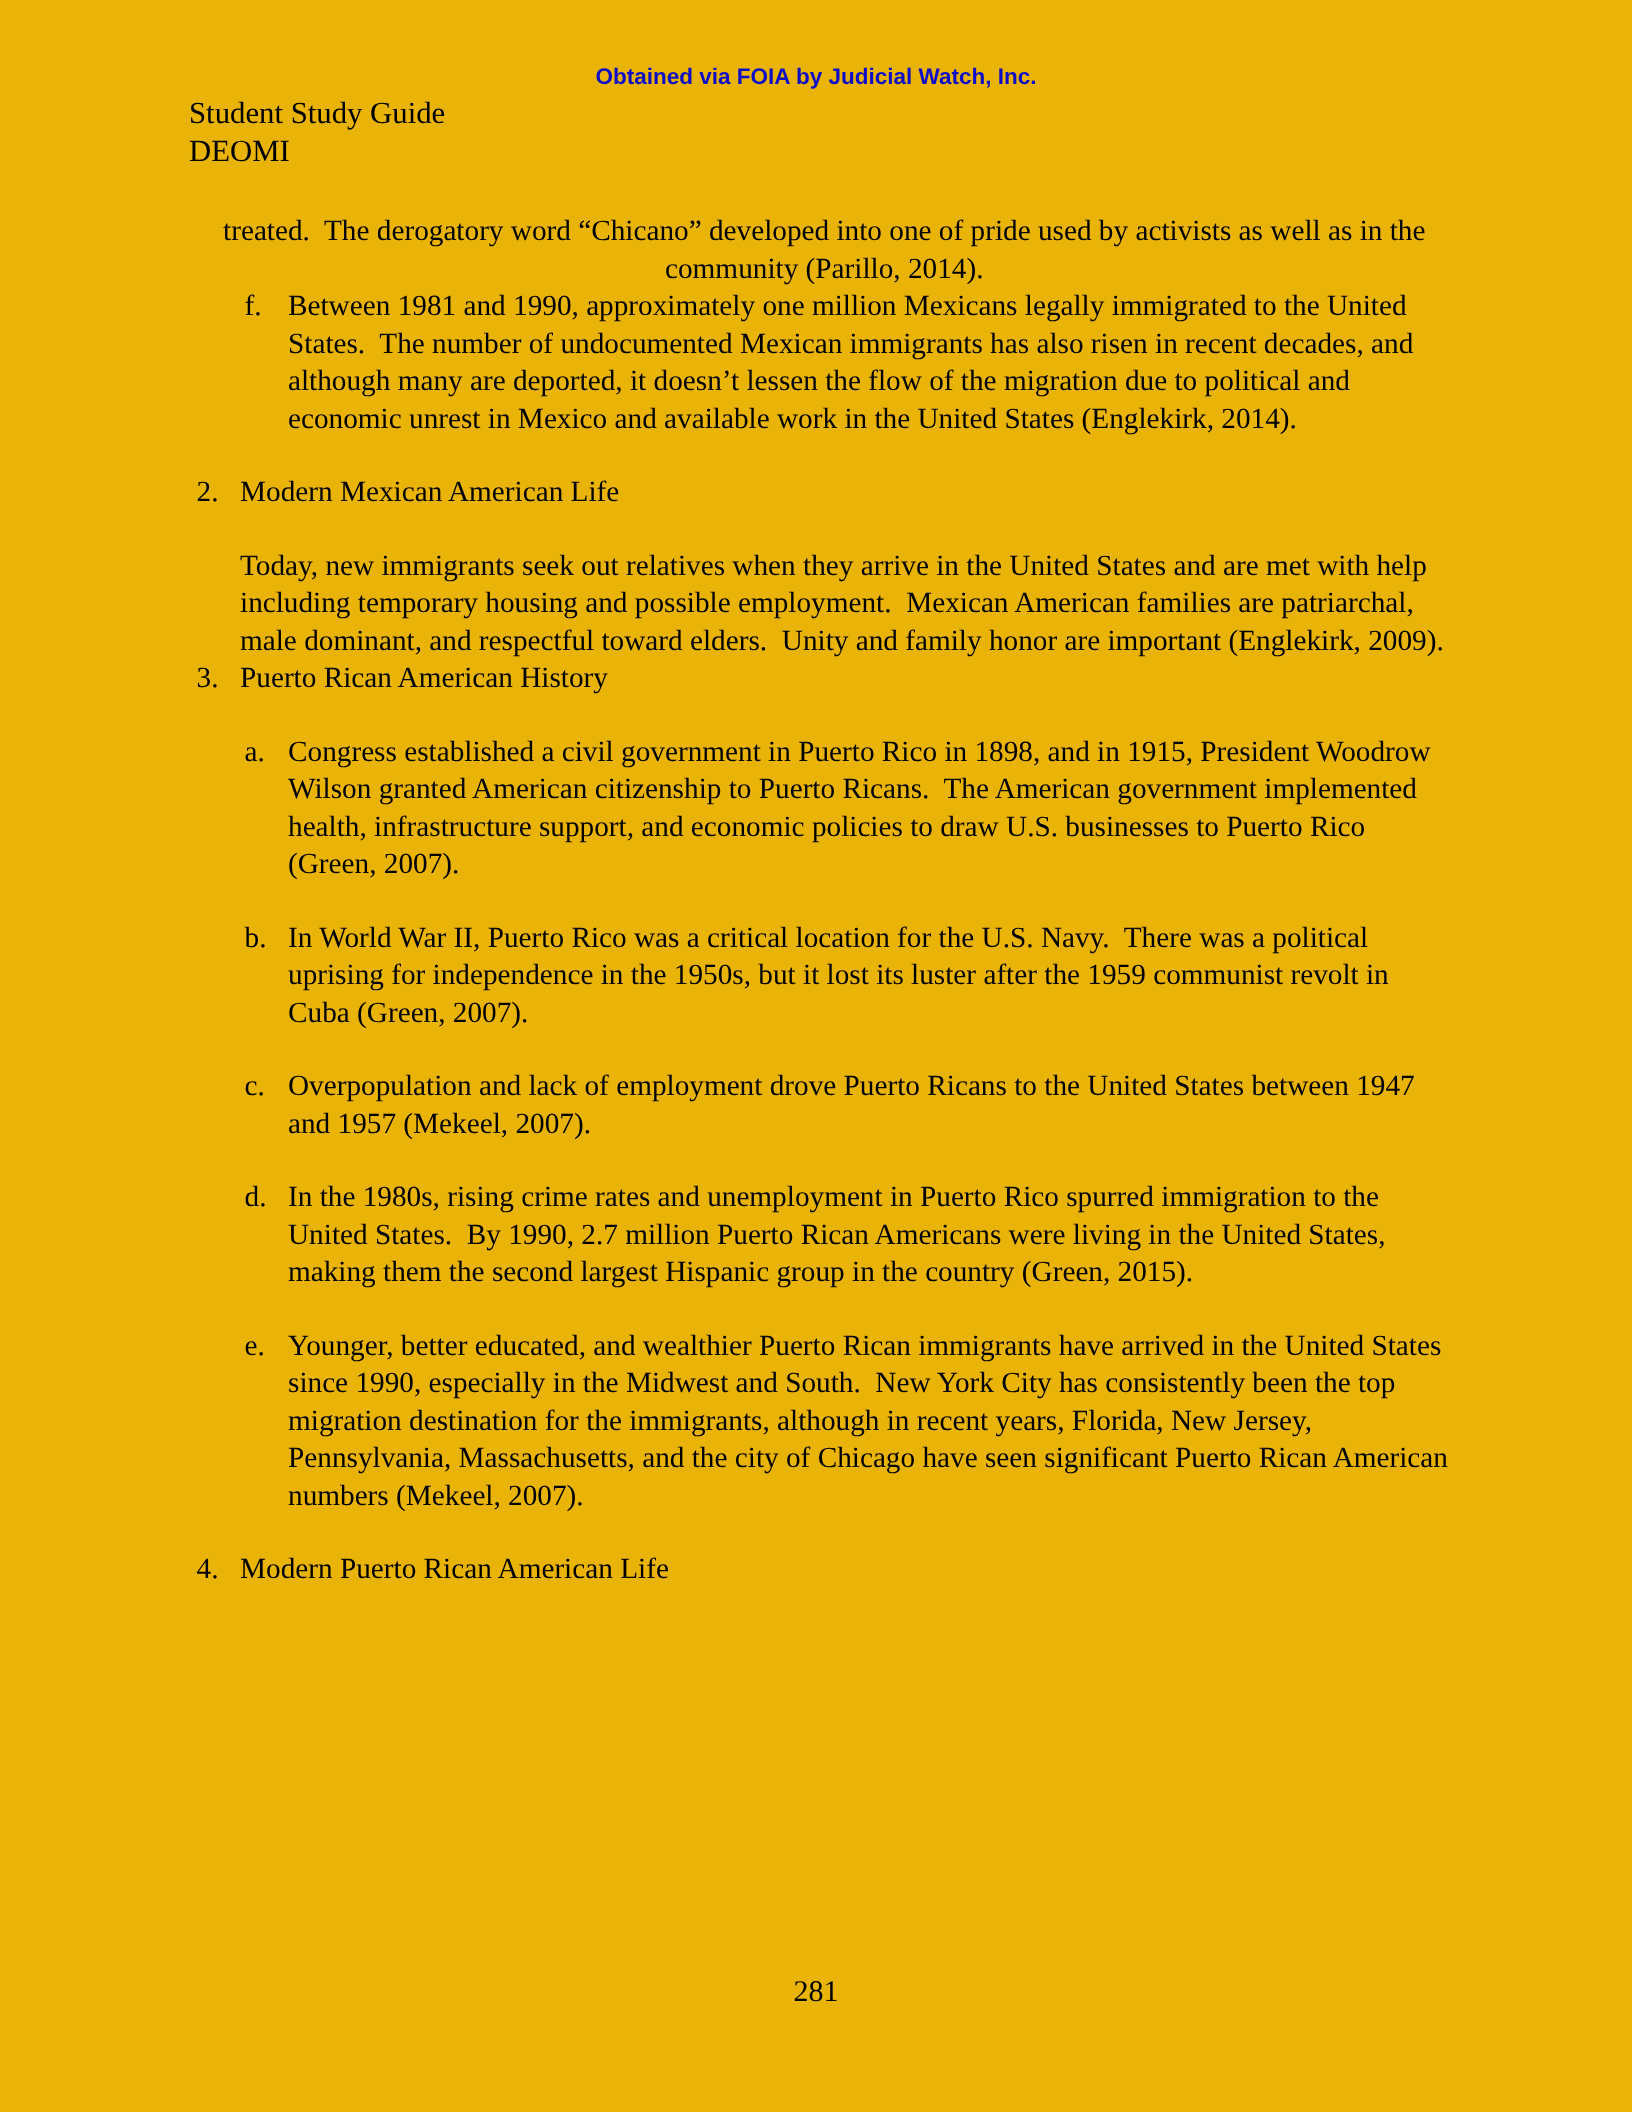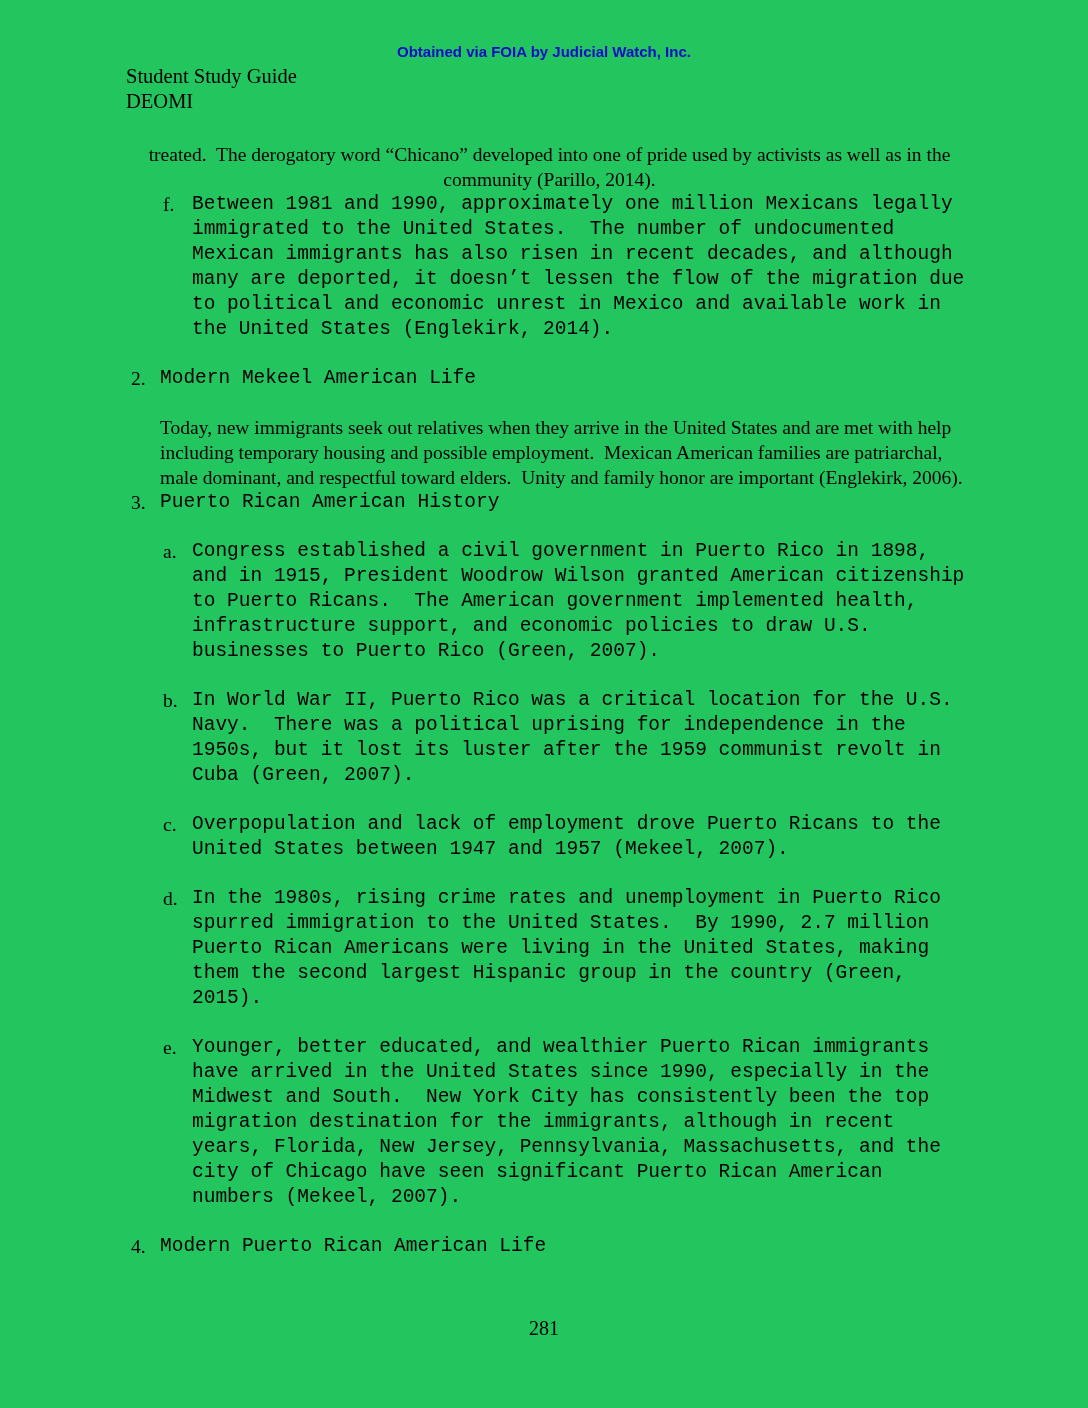--- a/index.html
+++ b/index.html
@@ -1,20 +1,20 @@
 <!DOCTYPE html>
 <html><head>
 <meta charset="utf-8">
 <style>
   html, body { margin: 0; padding: 0; background: #ffffff; }
   .page {
     position: relative;
     width: 1088px;
     height: 1408px;
-    background: #22c55e;
+    background: #eab308;
     font-family: "Liberation Serif", serif;
     color: #000000;
     box-sizing: border-box;
     overflow: hidden;
   }
   .foia {
     padding-top: 43px;
     text-align: center;
     font-family: "Liberation Sans", sans-serif;
     font-weight: bold;
@@ -35,21 +35,21 @@
     font-size: 19.5px;
     line-height: 25px;
   }
   .body p { margin: 0; white-space: pre-wrap; }
   .block { margin: 0 0 24px 0; }
   .cont-para { margin-left: 61px; text-align: center; }
   .numbered { display: flex; align-items: flex-start; }
   .numbered .marker { flex: 0 0 29px; white-space: pre; }
   .lettered { display: flex; align-items: flex-start; margin-left: 32px; }
   .lettered .marker { flex: 0 0 29px; white-space: pre; }
-  .item-text { flex: 1 1 auto; font-family: Liberation Mono, monospace; }
+  .item-text { flex: 1 1 auto; }
   .page-number {
     position: absolute;
     left: 0; right: 0;
     top: 1316px;
     text-align: center;
     font-size: 20px;
     line-height: 25px;
   }
 </style>
 </head>
@@ -70,24 +70,24 @@
 
     <p class="block cont-para">treated.  The derogatory word “Chicano” developed into one of pride used by activists as well as in the community (Parillo, 2014).</p>
 
     <div class="block lettered">
       <span class="marker">f.</span>
       <p class="item-text">Between 1981 and 1990, approximately one million Mexicans legally immigrated to the United States.  The number of undocumented Mexican immigrants has also risen in recent decades, and although many are deported, it doesn’t lessen the flow of the migration due to political and economic unrest in Mexico and available work in the United States (Englekirk, 2014).</p>
     </div>
 
     <div class="block numbered">
       <span class="marker">2.</span>
-      <p class="item-text">Modern Mekeel American Life</p>
+      <p class="item-text">Modern Mexican American Life</p>
     </div>
 
-    <p class="block" style="margin-left:29px;">Today, new immigrants seek out relatives when they arrive in the United States and are met with help including temporary housing and possible employment.  Mexican American families are patriarchal, male dominant, and respectful toward elders.  Unity and family honor are important (Englekirk, 2006).</p>
+    <p class="block" style="margin-left:29px;">Today, new immigrants seek out relatives when they arrive in the United States and are met with help including temporary housing and possible employment.  Mexican American families are patriarchal, male dominant, and respectful toward elders.  Unity and family honor are important (Englekirk, 2009).</p>
 
     <div class="block numbered">
       <span class="marker">3.</span>
       <p class="item-text">Puerto Rican American History</p>
     </div>
 
 
     <div class="block lettered">
       <span class="marker">a.</span>
       <p class="item-text">Congress established a civil government in Puerto Rico in 1898, and in 1915, President Woodrow Wilson granted American citizenship to Puerto Ricans.  The American government implemented health, infrastructure support, and economic policies to draw U.S. businesses to Puerto Rico (Green, 2007).</p>

